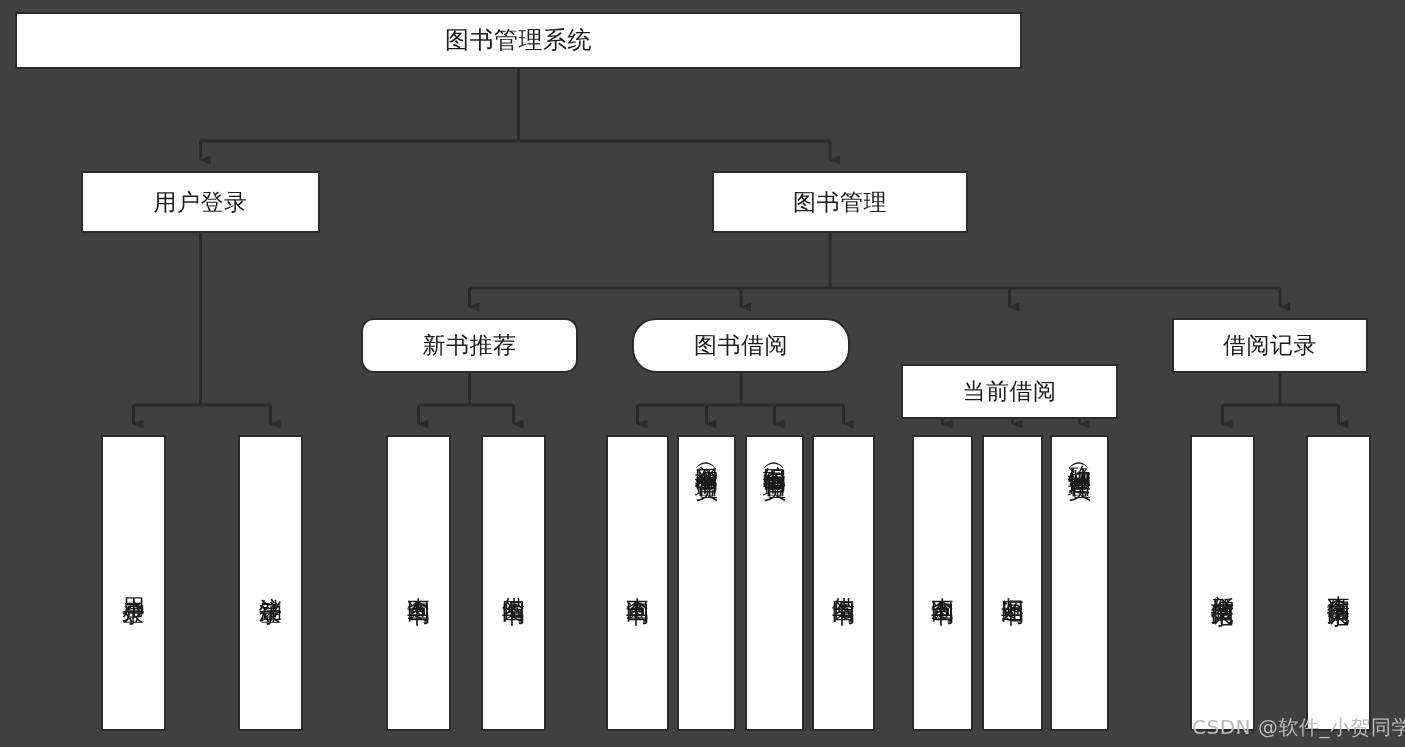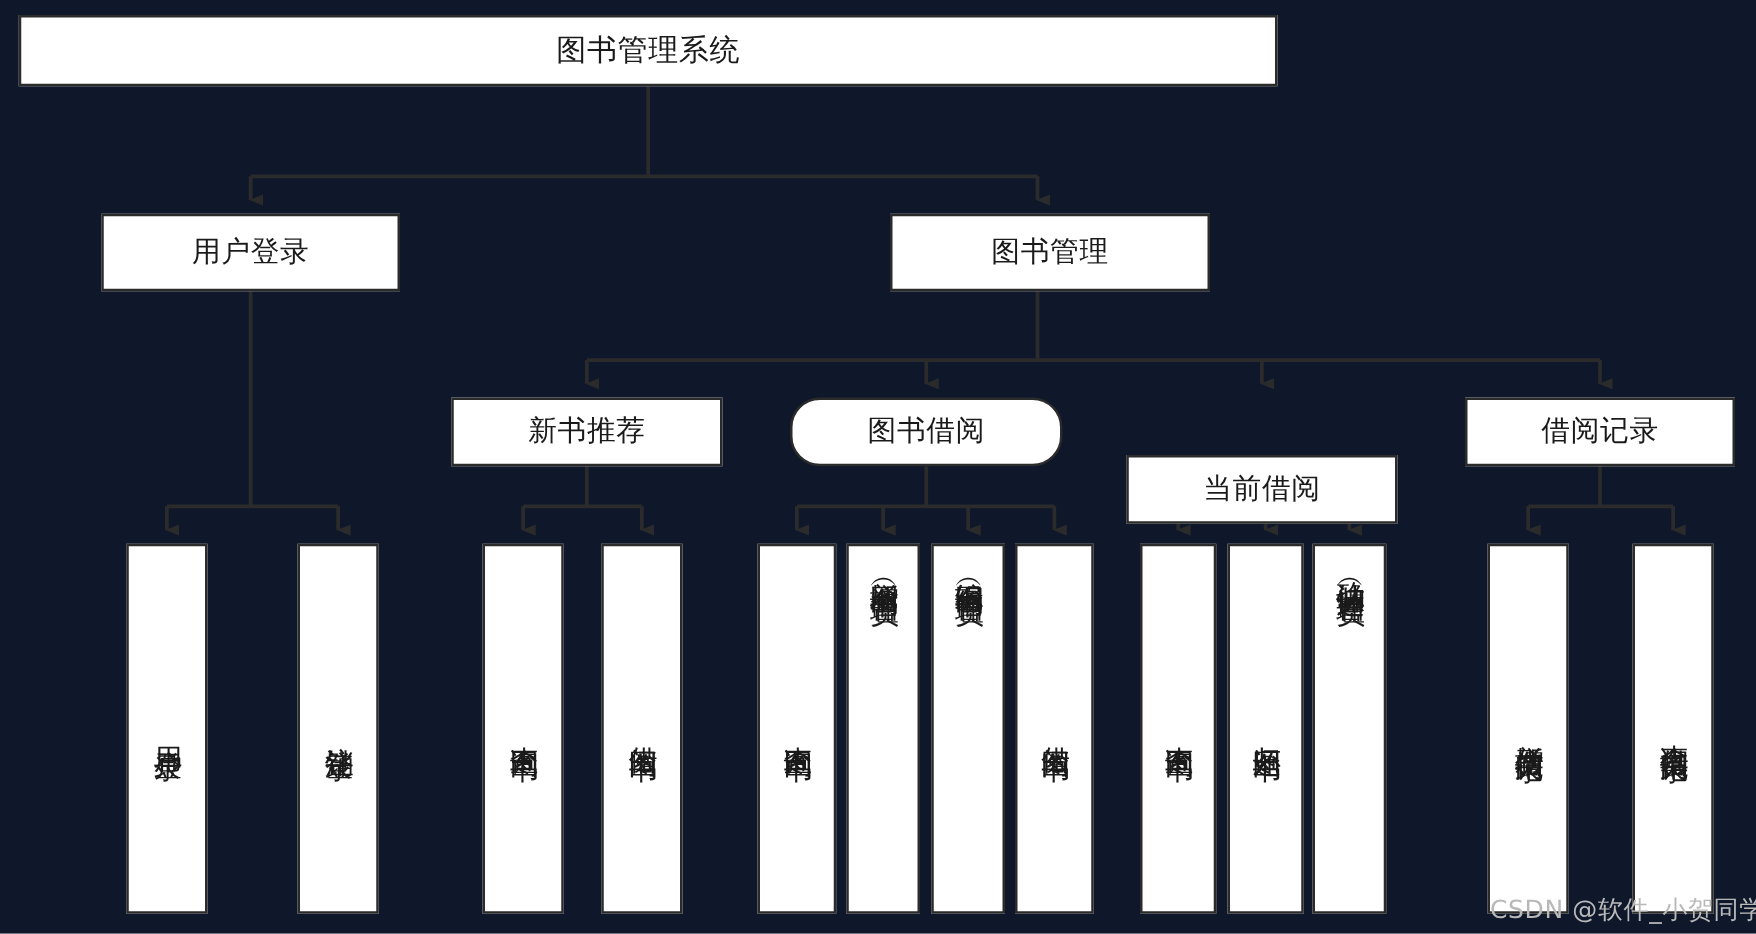--- a/index.html
+++ b/index.html
@@ -8,21 +8,21 @@
     padding: 0;
     background: #ffffff;
   }
   body {
     font-family: "DejaVu Sans", "Liberation Sans", sans-serif;
   }
   #diagram-root {
     position: relative;
     width: 1405px;
     height: 747px;
-    background: #0f172a;
+    background: #404040;
     overflow: hidden;
   }
   #edge-layer {
     position: absolute;
     left: 0;
     top: 0;
     width: 1405px;
     height: 747px;
     pointer-events: none;
   }
@@ -120,30 +120,30 @@
   <div id="node-layer">
       <div class="node root horiz" style="left: 15px; top: 12px; width: 1007px; height: 57px;">
         <span>图书管理系统</span>
       </div>
       <div class="node horiz" style="left: 81px; top: 171px; width: 239px; height: 62px;">
         <span>用户登录</span>
       </div>
       <div class="node horiz" style="left: 712px; top: 171px; width: 256px; height: 62px;">
         <span>图书管理</span>
       </div>
-      <div class="node horiz" style="left: 361px; top: 318px; width: 217px; height: 55px;">
+      <div class="node horiz" style="left: 361px; top: 318px; width: 217px; height: 55px; border-radius: 13px;">
         <span>新书推荐</span>
       </div>
       <div class="node horiz" style="left: 632px; top: 318px; width: 218px; height: 55px; border-radius: 24px;">
         <span>图书借阅</span>
       </div>
       <div class="node horiz" style="left: 901px; top: 318px; width: 217px; height: 55px; margin-top: 46px;">
         <span>当前借阅</span>
       </div>
-      <div class="node horiz" style="left: 1172px; top: 318px; width: 216px; height: 55px;">
+      <div class="node horiz" style="left: 1172px; top: 318px; width: 196px; height: 55px;">
         <span>借阅记录</span>
       </div>
       <div class="node leaf centered" style="left: 101px; top: 435px; width: 65px; height: 296px;">
         <span class="vtext">用户登录</span>
       </div>
       <div class="node leaf centered" style="left: 238px; top: 435px; width: 65px; height: 296px;">
         <span class="vtext">注销登录</span>
       </div>
       <div class="node leaf centered" style="left: 386px; top: 435px; width: 65px; height: 296px;">
         <span class="vtext">查询图书</span>

